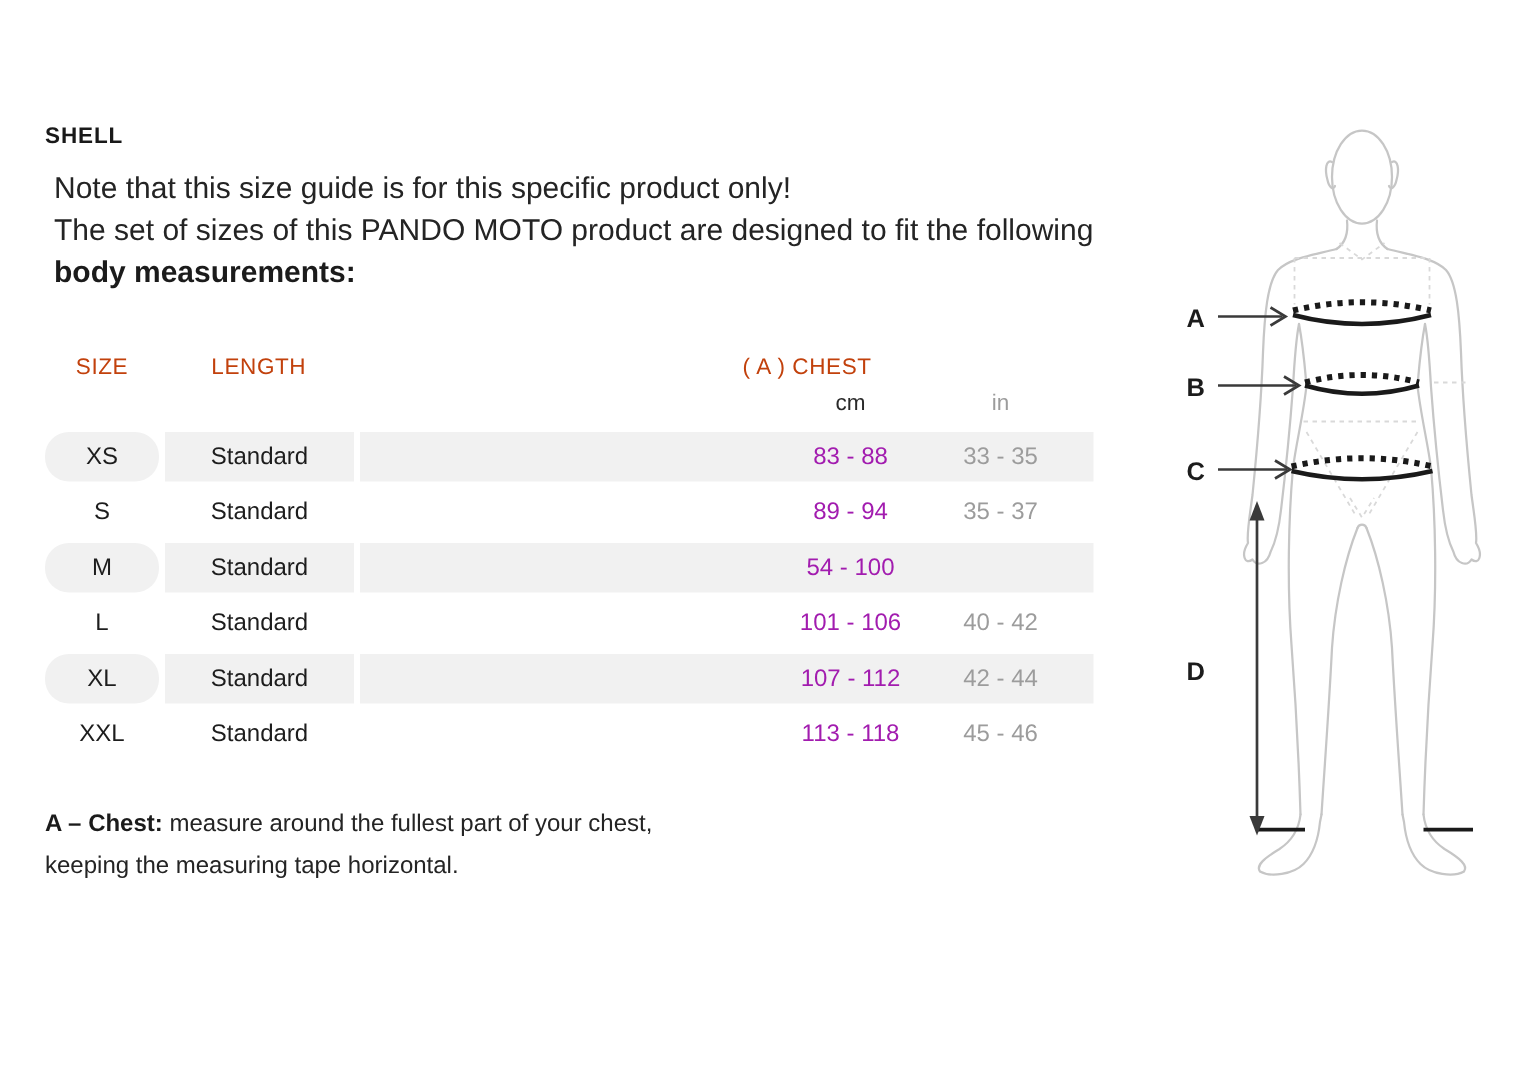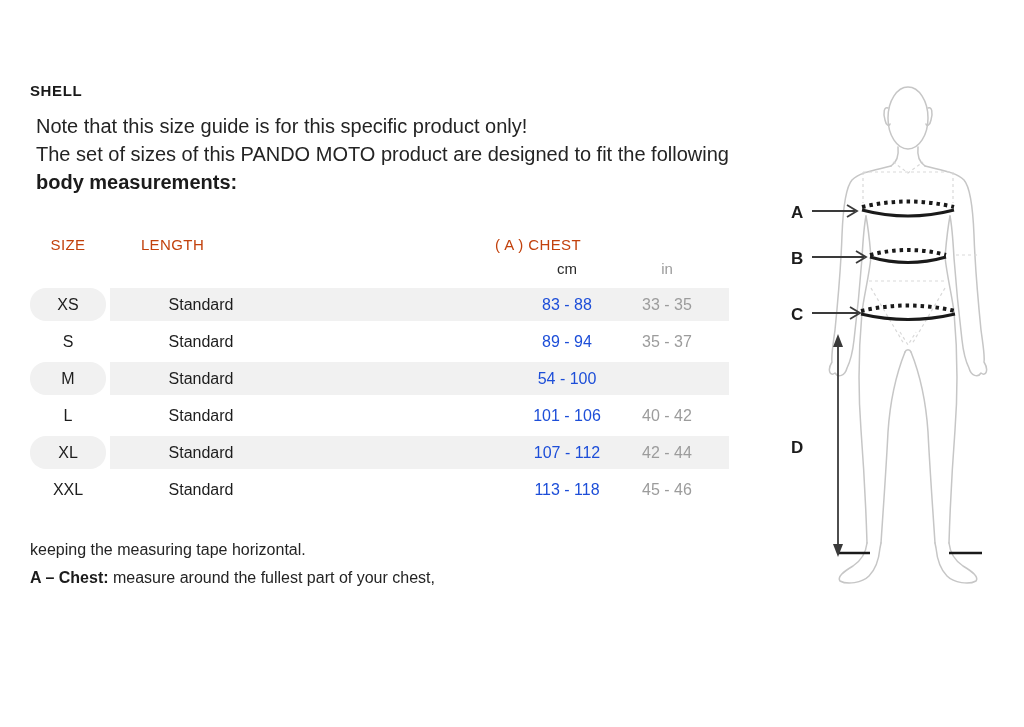--- a/index.html
+++ b/index.html
@@ -26,24 +26,24 @@
   .thead .h-size{position:absolute;left:0;width:76px;text-align:center;}
   .thead .h-length{position:absolute;left:79px;width:127px;text-align:center;}
   .thead .h-chest{position:absolute;left:465px;width:240px;text-align:left;}
   .subhead{position:relative;height:20px;margin-top:4px;font-size:15px;}
   .subhead .u-cm{position:absolute;left:467px;width:140px;text-align:center;color:#2a2a2a;}
   .subhead .u-in{position:absolute;left:582px;width:110px;text-align:center;color:#9c9c9c;}
   .tbody{margin-top:8px;}
   .row{position:relative;height:33px;margin-bottom:4px;font-size:16px;}
   .row .cell{position:absolute;top:0;height:33px;line-height:33px;}
   .row .c-size{left:0;width:76px;text-align:center;border-radius:16px;}
-  .row .c-length{left:80px;width:126px;text-align:center;padding-left:28px;}
+  .row .c-length{left:80px;width:126px;text-align:center;}
   .row .c-values{left:210px;width:489px;}
   .row:nth-child(odd) .cell{background:#f1f1f1;}
-  .val-cm{position:absolute;left:257px;width:140px;text-align:center;color:#1d4ed8;}
+  .val-cm{position:absolute;left:257px;width:140px;text-align:center;color:#a21caf;}
   .val-in{position:absolute;left:372px;width:110px;text-align:center;color:#9c9c9c;}
   
   .note{
     position:absolute;left:30px;top:536px;width:560px;
     font-size:16px;line-height:28px;color:#242424;
   }
   .note b{font-weight:700;color:#1b1b1b;}
   
   .figure-wrap{position:absolute;left:778px;top:78px;width:240px;height:520px;}
   .figure-wrap svg{display:block;width:240px;height:520px;}
@@ -117,22 +117,22 @@
         <span class="cell c-length">Standard</span>
         <span class="cell c-values">
           <span class="val-cm">113 - 118</span>
           <span class="val-in">45 - 46</span>
         </span>
       </div>
     </div>
   </div>
 
   <div class="note">
+    <div><b>A – Chest:</b><span> measure around the fullest part of your chest,</span></div>
     <div>keeping the measuring tape horizontal.</div>
-    <div><b>A – Chest:</b><span> measure around the fullest part of your chest,</span></div>
   </div>
 
   <div class="figure-wrap">
     <svg viewBox="778 78 240 520" xmlns="http://www.w3.org/2000/svg">
 
       <g stroke="#c6c6c6" stroke-width="1.5" fill="none" stroke-linecap="round" stroke-linejoin="round">
         <ellipse cx="908" cy="118" rx="20" ry="31"></ellipse>
         <path d="M 888 108 C 884 106 883 113 885 120 C 886 125 889 127 890 124"></path>
         <path d="M 928 108 C 932 106 933 113 931 120 C 930 125 927 127 926 124"></path>
         <path d="M 898 147 C 899 156 897 162 891 166"></path>

